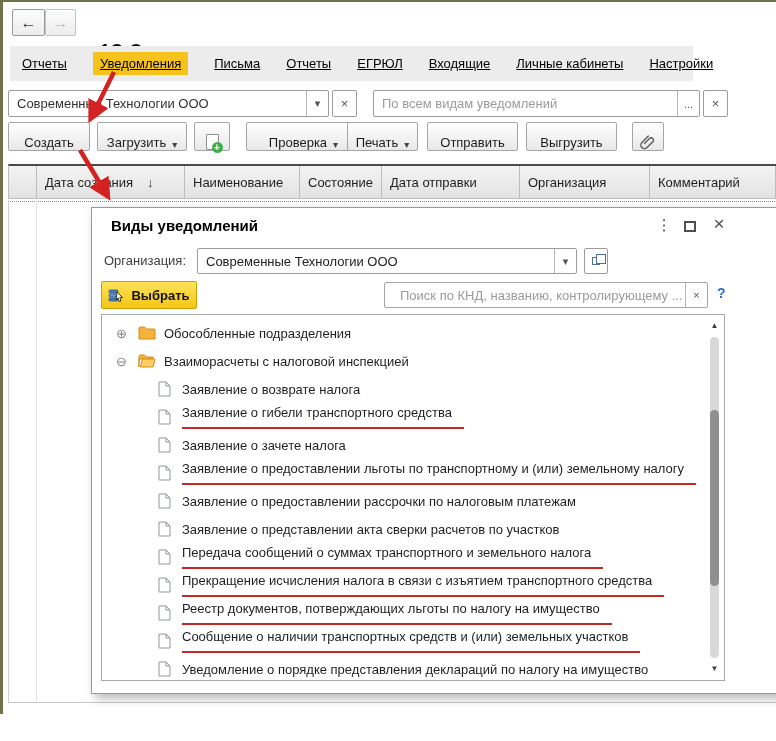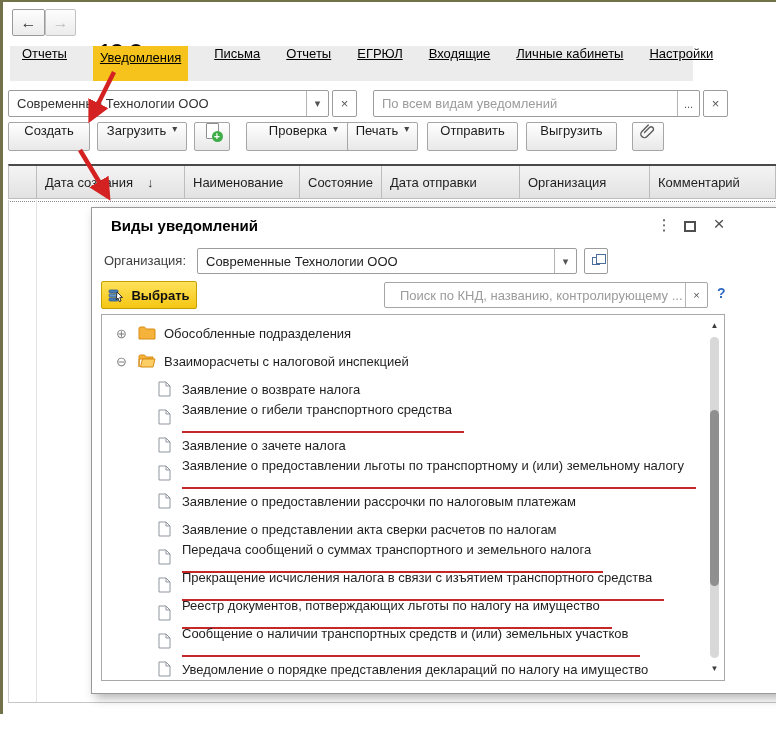--- a/index.html
+++ b/index.html
@@ -16,41 +16,41 @@
   
   .nav-btn { top:9px; height:27px; border:1px solid #9a9a9a; border-radius:2px;
              background:linear-gradient(#fdfdfd,#ececec); text-align:center; line-height:25px;
              font-size:16px; cursor:pointer; }
   #btn-back { left:12px; width:33px; color:#3a3a3a; }
   #btn-fwd  { left:45px; width:31px; color:#bfbfbf; border-color:#c2c2c2; }
   .page-title { left:100px; top:10px; font-size:18px; font-weight:bold; color:#0a0a0a;margin-top:31px; }
 
   
   .tabbar { left:10px; top:46px; width:683px; height:35px; background:#ececec;
-            display:flex; gap:26px; padding-left:12px; }
+            display:flex; align-items:center; gap:26px; padding-left:12px; }
   .tab { text-decoration:underline; color:#000; cursor:pointer; white-space:nowrap; }
   .tab.active { background:#f6c31c; padding:4px 7px; }
 
   
   .combo { top:90px; height:27px; border:1px solid #9c9c9c; border-radius:2px; background:#fff;
            display:flex; align-items:center; }
   .combo .val { flex:1; padding-left:8px; color:#333; white-space:nowrap; overflow:hidden; }
   .combo .ph  { color:#9b9b9b; }
   .seg { width:22px; align-self:stretch; border-left:1px solid #b5b5b5; display:flex;
          align-items:center; justify-content:center; color:#555; font-size:11px; cursor:pointer; }
   .xbtn { top:90px; width:25px; height:27px; border:1px solid #9c9c9c; border-radius:2px;
           background:#fff; text-align:center; line-height:25px; color:#555; font-size:13px; cursor:pointer; }
   #combo-org   { left:8px;  width:321px; }
   #xbtn-org    { left:332px; }
   #combo-types { left:373px; width:327px; }
   #xbtn-types  { left:703px; }
 
   
   .tbtn { top:122px; height:29px; border:1px solid #a6a6a6; border-radius:2px;
-          background:linear-gradient(#ffffff,#e8e8e8); display:flex; align-items:flex-start;
+          background:linear-gradient(#ffffff,#e8e8e8); display:flex; align-items:flex-end;
           justify-content:center; gap:6px; color:#1c1c1c; cursor:pointer; }
   .drop { font-size:10px; color:#444; }
   #b-create {left:8px;   width:82px;}
   #b-load   {left:97px;  width:90px;}
   #b-newdoc {left:194px; width:36px;}
   #b-check  {left:246px; width:115px;}
   #b-print  {left:347px; width:71px;}
   #b-send   {left:427px; width:91px;}
   #b-export {left:526px; width:91px;}
   #b-clip   {left:632px; width:32px;}
@@ -103,21 +103,21 @@
   
   .treebox { left:9px; top:106px; width:624px; height:367px; border:1px solid #a8a8a8; background:#fff; }
   .trows { position:absolute; left:1px; top:4px; right:19px; }
   .trow { height:28px; display:flex; align-items:center; cursor:pointer; }
   .trow.lvl0 { padding-left:13px; }
   .trow.lvl1 { padding-left:55px; }
   .expander { width:15px; color:#828282; font-size:13px; margin-right:7px; }
   .folder-icon { margin-right:8px; display:flex; }
   .doc-icon { margin-right:11px; display:flex; }
   .tlabel { color:#1f1f1f; white-space:nowrap; }
-  .ul .tlabel { display:inline-block; border-bottom:2px solid #c62828; padding-bottom:14px; padding-right:12px; }
+  .ul .tlabel { display:inline-block; border-bottom:2px solid #c62828; padding-bottom:7px; padding-right:12px; }
 
   
   .sb { position:absolute; top:1px; right:1px; width:17px; bottom:1px; background:#fff; }
   .sb-up, .sb-down { position:absolute; left:0; width:17px; height:14px; text-align:center;
                      font-size:8px; color:#3c3c3c; line-height:14px; cursor:pointer; }
   .sb-up { top:3px; } .sb-down { bottom:3px; }
   .sb-track { position:absolute; left:4px; width:9px; top:21px; bottom:21px; background:#d8d8d8;
               border-radius:5px; cursor:pointer; }
   .sb-thumb { position:absolute; left:4px; width:9px; top:94px; height:176px; background:#8f8f8f;
               border-radius:5px; cursor:grab; }
@@ -334,21 +334,21 @@
           <span class="tlabel">Заявление о предоставлении рассрочки по налоговым платежам</span>
         </div>
 
         <div class="trow lvl1">
           <span class="doc-icon">
               <svg width="13" height="16" viewBox="0 0 13 16">
                 <path d="M1 1 H8 L12 5 V15 H1 Z" fill="#fff" stroke="#8f969e"></path>
                 <path d="M8 1 V5 H12" fill="none" stroke="#8f969e"></path>
               </svg>
             </span>
-          <span class="tlabel">Заявление о представлении акта сверки расчетов по налогам</span>
+          <span class="tlabel">Заявление о представлении акта сверки расчетов по участков</span>
         </div>
 
         <div class="trow lvl1 ul">
           <span class="doc-icon">
               <svg width="13" height="16" viewBox="0 0 13 16">
                 <path d="M1 1 H8 L12 5 V15 H1 Z" fill="#fff" stroke="#8f969e"></path>
                 <path d="M8 1 V5 H12" fill="none" stroke="#8f969e"></path>
               </svg>
             </span>
           <span class="tlabel">Передача сообщений о суммах транспортного и земельного налога</span>

